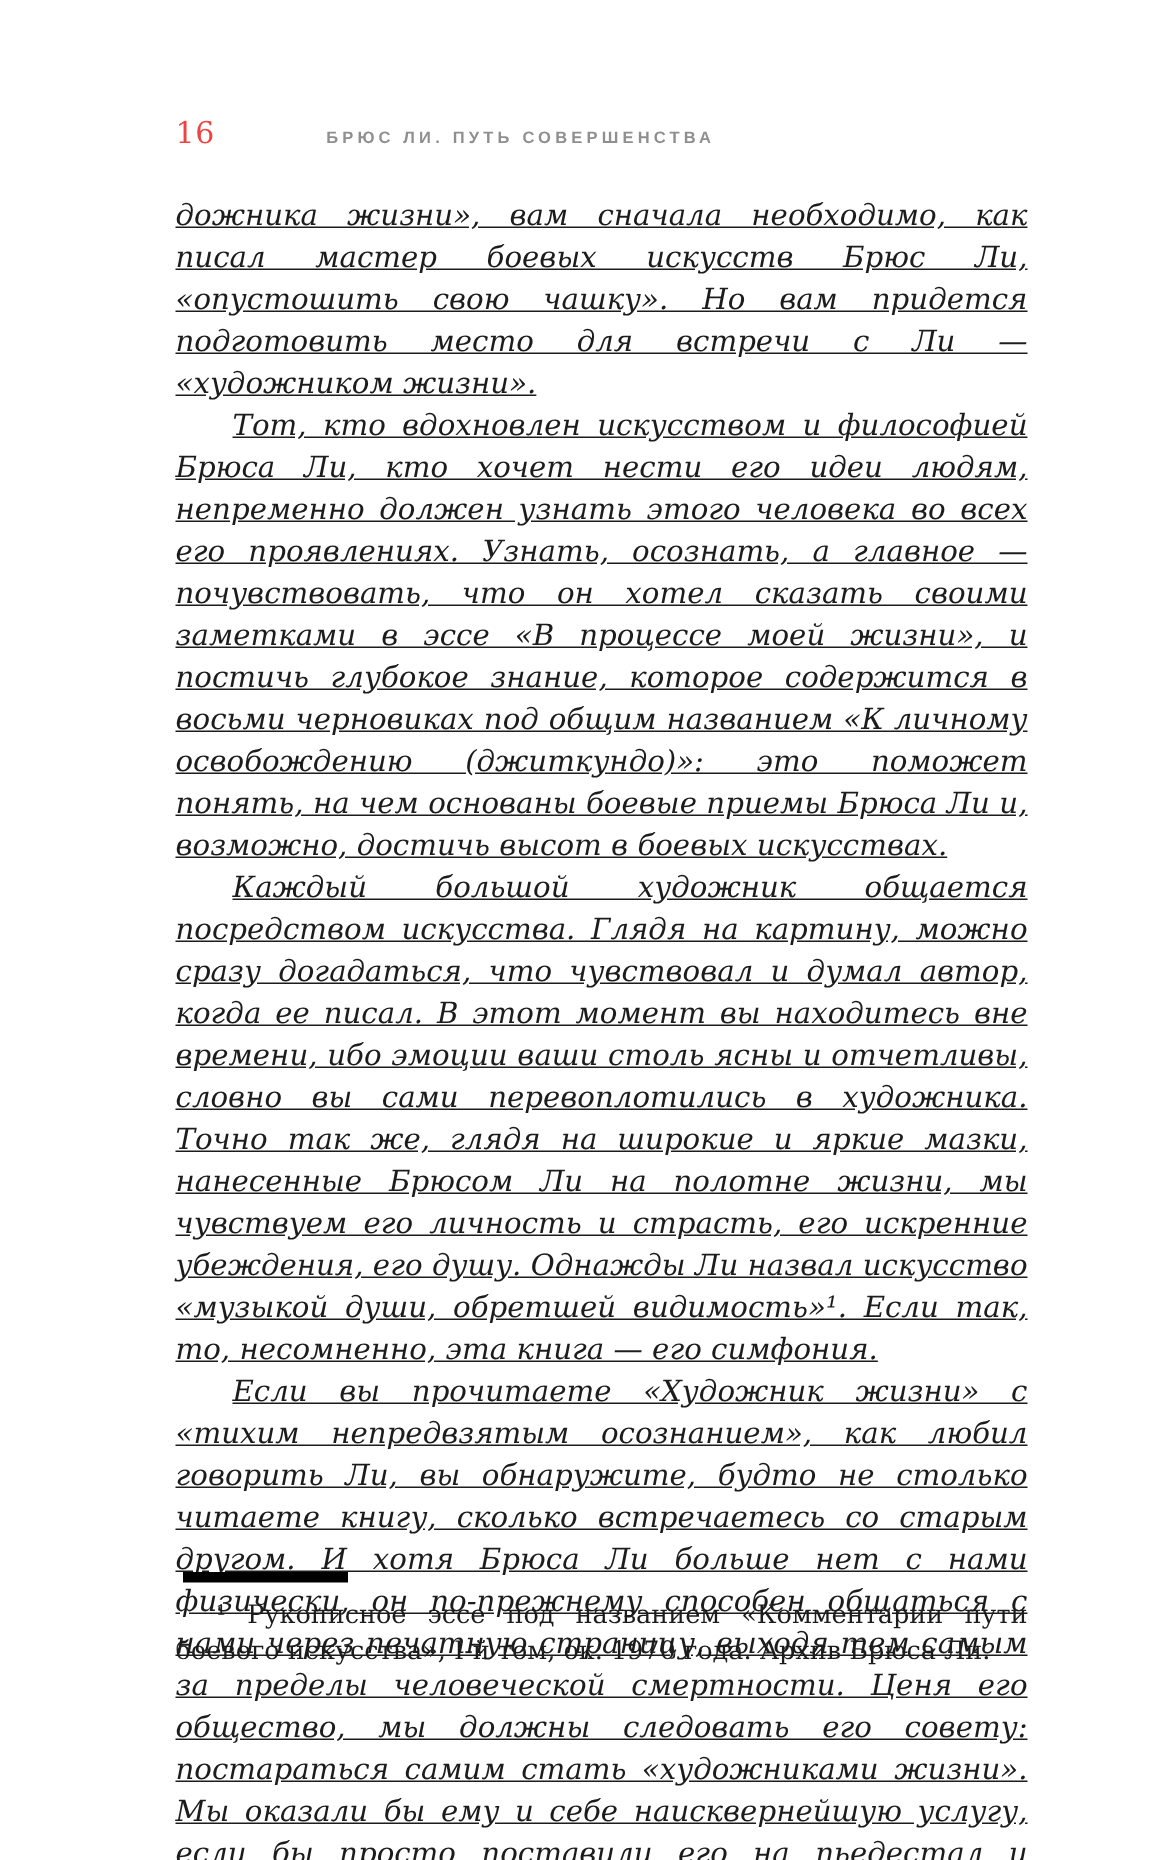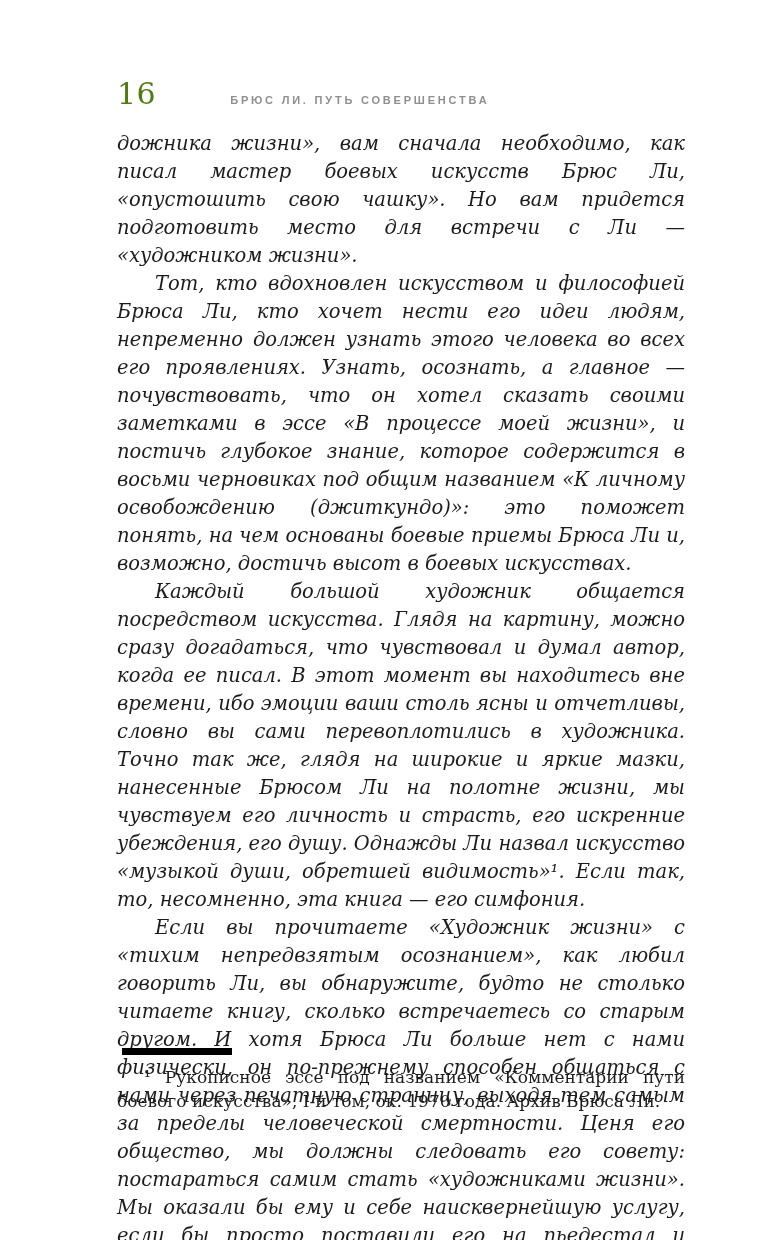--- a/index.html
+++ b/index.html
@@ -21,23 +21,23 @@
     .running-head {
       position: absolute;
       top: 76px;
       left: 117px;
       right: 84px;
       display: flex;
       align-items: baseline;
     }
     .page-number {
       font-family: "DejaVu Serif", serif;
-      font-size: 30px;
+      font-size: 20px;
       font-weight: normal;
-      color: #4d7c0f;
+      color: #ef4444;
       letter-spacing: 0.5px;
     }
     .head-title {
       font-family: "Liberation Sans", sans-serif;
       font-weight: bold;
       font-size: 11px;
       letter-spacing: 2.8px;
       color: #8f8f8f;
       margin-left: 74px;
       white-space: nowrap;
@@ -51,20 +51,21 @@
       font-style: italic;
       font-size: 19.5px;
       line-height: 28px;
       text-align: justify;
       color: #1c1c1c;
       hyphens: auto;
       -webkit-hyphens: auto;
     }
     .body-text p {
       text-indent: 38px;
+      text-decoration: underline;
     }
     .body-text p.no-indent {
       text-indent: 0;
     }
     
     .footnote {
       position: absolute;
       left: 117px;
       width: 568px;
       top: 1048px;

